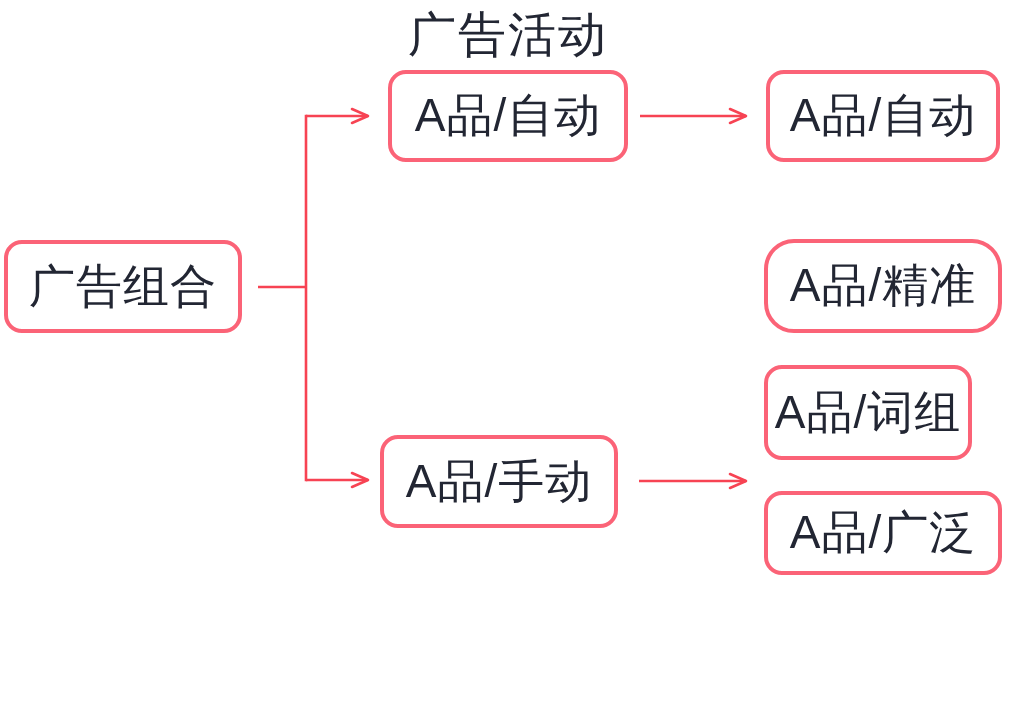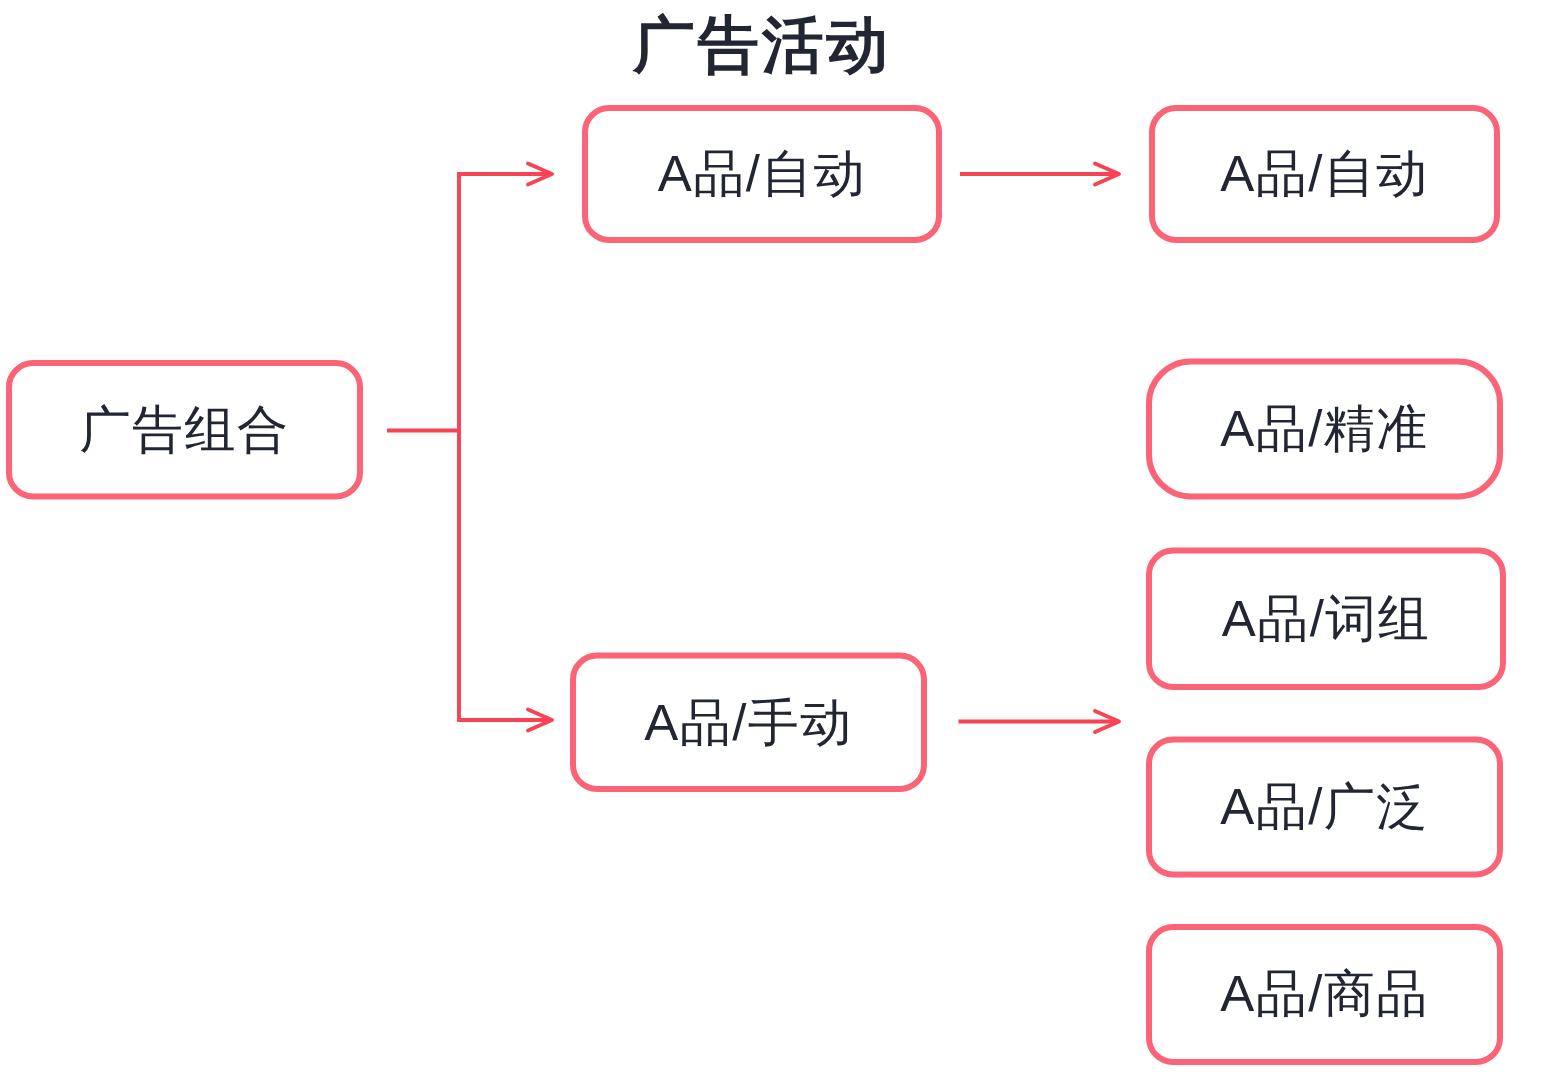--- a/index.html
+++ b/index.html
@@ -18,49 +18,49 @@
   .connector-layer {
     position: absolute;
     left: 0;
     top: 0;
     width: 1029px;
     height: 723px;
   }
   .column-header {
     position: absolute;
     text-align: center;
-    font-size: 41px;
-    font-weight: 700;
+    font-size: 48px;
+    font-weight: 400;
     color: var(--text, #222633);
     letter-spacing: 2px;
     white-space: nowrap;
   }
   .header-campaign { left: 378px; top: 3px; width: 260px; }
   .header-adgroup  { left: 765px; top: 3px; width: 236px; }
   .node {
     position: absolute;
     box-sizing: border-box;
     border: 4px solid var(--node-border, #fb6377);
     border-radius: 18px;
     background: var(--background, #ffffff);
     display: flex;
     align-items: center;
     justify-content: center;
-    font-size: 34px;
+    font-size: 46px;
     color: var(--text, #222633);
     letter-spacing: 1px;
     white-space: nowrap;
   }
   .node-root { left: 4px;  top: 240px; width: 238px; height: 93px; }
   .node-m1   { left: 388px; top: 70px;  width: 240px; height: 92px; }
   .node-m2   { left: 380px; top: 435px; width: 238px; height: 93px; }
   .node-r1   { left: 766px; top: 70px;  width: 234px; height: 92px; }
   .node-r2   { left: 764px; top: 239px; width: 238px; height: 94px; border-radius: 30px; }
-  .node-r3   { left: 764px; top: 365px; width: 240px; height: 95px; }
-  .node-r4   { left: 764px; top: 491px; width: 238px; height: 94px; }
+  .node-r3   { left: 764px; top: 365px; width: 208px; height: 95px; }
+  .node-r4   { left: 764px; top: 491px; width: 238px; height: 84px; }
   .node-r5   { left: 764px; top: 616px; width: 238px; height: 94px; }
   .connector {
     stroke: var(--connector, #f74353);
     stroke-width: 2.6;
     fill: none;
   }
 </style>
 </head>
 <body>
 
@@ -84,15 +84,14 @@
 
   <div class="node node-root">广告组合</div>
 
   <div class="node node-m1">A品/自动</div>
   <div class="node node-m2">A品/手动</div>
 
   <div class="node node-r1">A品/自动</div>
   <div class="node node-r2">A品/精准</div>
   <div class="node node-r3">A品/词组</div>
   <div class="node node-r4">A品/广泛</div>
-  <div class="node node-r5">A品/商品</div>
 
 </div>
 
 </body></html>

